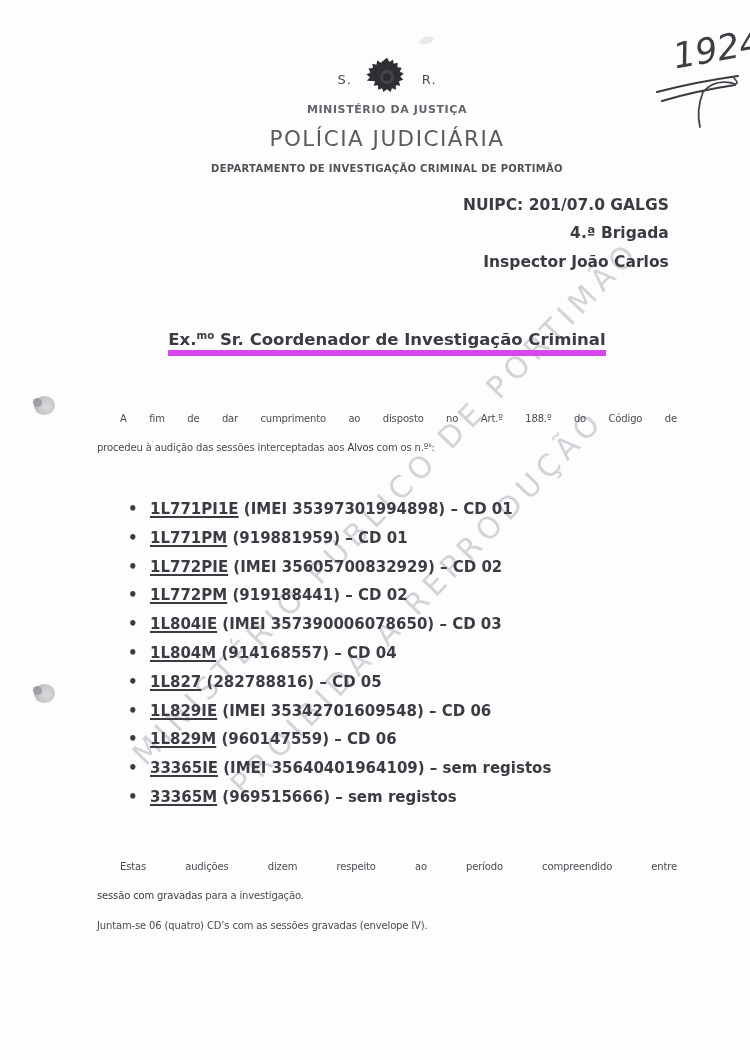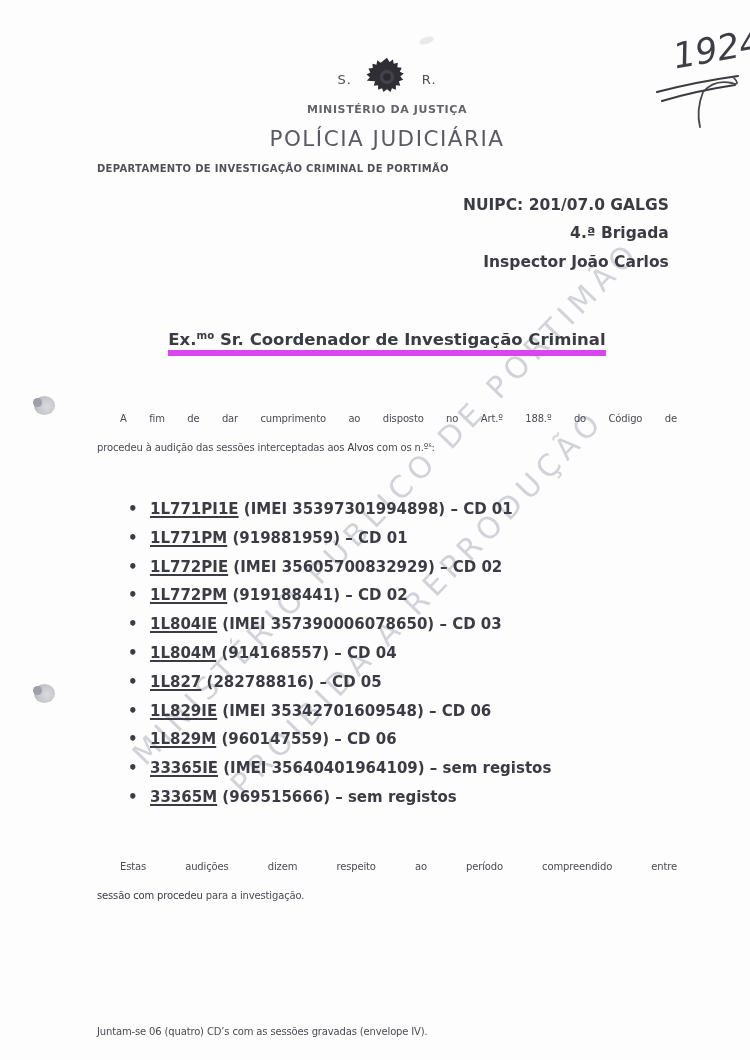--- a/index.html
+++ b/index.html
@@ -19,31 +19,31 @@
   #wm1{left:138px;top:742px;}
   #wm2{left:236px;top:772px;}
   
   .layer{position:absolute;inset:0;z-index:1;}
   .col{position:absolute;left:97px;width:580px;}
   
   .emblem-row{top:56px;display:flex;align-items:center;justify-content:center;gap:13px;}
   .initial{font-size:13px;color:#4e4e55;letter-spacing:1px;}
   .ministry{top:103px;text-align:center;font-size:11px;font-weight:700;letter-spacing:.6px;color:#63636b;}
   .agency{top:126px;text-align:center;font-size:21.5px;font-weight:400;letter-spacing:1.5px;color:#5a5a62;}
-  .department{top:163px;text-align:left;font-size:10px;font-weight:700;letter-spacing:.3px;color:#50505a;}
+  .department{top:163px;text-align:center;font-size:10px;font-weight:700;letter-spacing:.3px;color:#50505a;}
   
   .case-info{position:absolute;left:463px;top:191px;font-size:15.5px;font-weight:700;line-height:28.4px;color:#3b3b44;text-align:right;}
   
   .title-wrap{top:330px;text-align:center;}
   .title-text{font-size:16.5px;font-weight:700;color:#3b3b44;border-bottom:6px solid #d946ef;padding-bottom:1px;}
   
   .para{font-size:10px;line-height:28.6px;letter-spacing:-.15px;color:#4b4b53;margin-top:20px;}
   #para1{top:385px;}
   #para2{top:833px;}
-  #para3{top:998px;}
+  #para3{top:892px;}
   .tline{width:100%;}
   .tline.just{text-align:justify;text-align-last:justify;}
   .tline.ind{text-indent:23px;}
   .b{font-weight:400;color:#3b3b44;}
   sup{font-size:62%;line-height:0;}
   
   #targets{top:495px;}
   .titem{position:relative;padding-left:53px;line-height:28.8px;font-size:15px;font-weight:700;color:#3b3b44;}
   .titem::before{content:"\2022";position:absolute;left:31px;top:0;font-size:15px;color:#3b3b44;}
   .code{text-decoration:underline;text-decoration-thickness:1.5px;text-underline-offset:2px;}
@@ -107,21 +107,21 @@
       <div class="titem"><span class="code">1L804M</span><span> (914168557) – CD 04</span></div>
       <div class="titem"><span class="code">1L827</span><span> (282788816) – CD 05</span></div>
       <div class="titem"><span class="code">1L829IE</span><span> (IMEI 35342701609548) – CD 06</span></div>
       <div class="titem"><span class="code">1L829M</span><span> (960147559) – CD 06</span></div>
       <div class="titem"><span class="code">33365IE</span><span> (IMEI 35640401964109) – sem registos</span></div>
       <div class="titem"><span class="code">33365M</span><span> (969515666) – sem registos</span></div>
     </div>
 
   <div class="col para" id="para2">
       <div class="tline just ind"><span>Estas audições dizem respeito ao período compreendido entre</span></div>
-      <div class="tline"><span class="b">sessão com procedeu</span><span> para a investigação.</span></div>
+      <div class="tline"><span class="b">sessão com gravadas</span><span> para a investigação.</span></div>
     </div>
 
   <div class="col para" id="para3">
     <div class="tline">Juntam-se 06 (quatro) CD’s com as sessões gravadas (envelope IV).</div>
   </div>
 
 </div>
 
 <div class="hole" id="hole1"></div>
 <div class="hole" id="hole2"></div>

